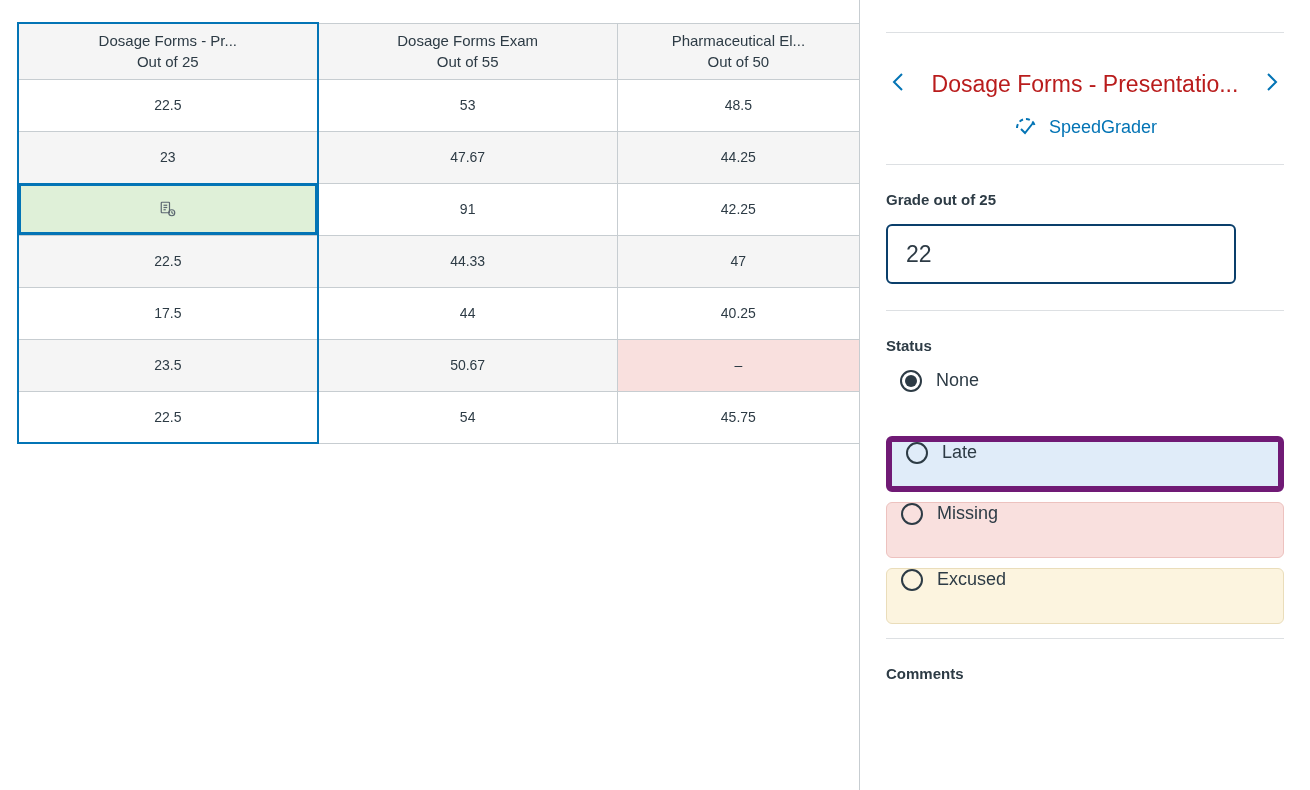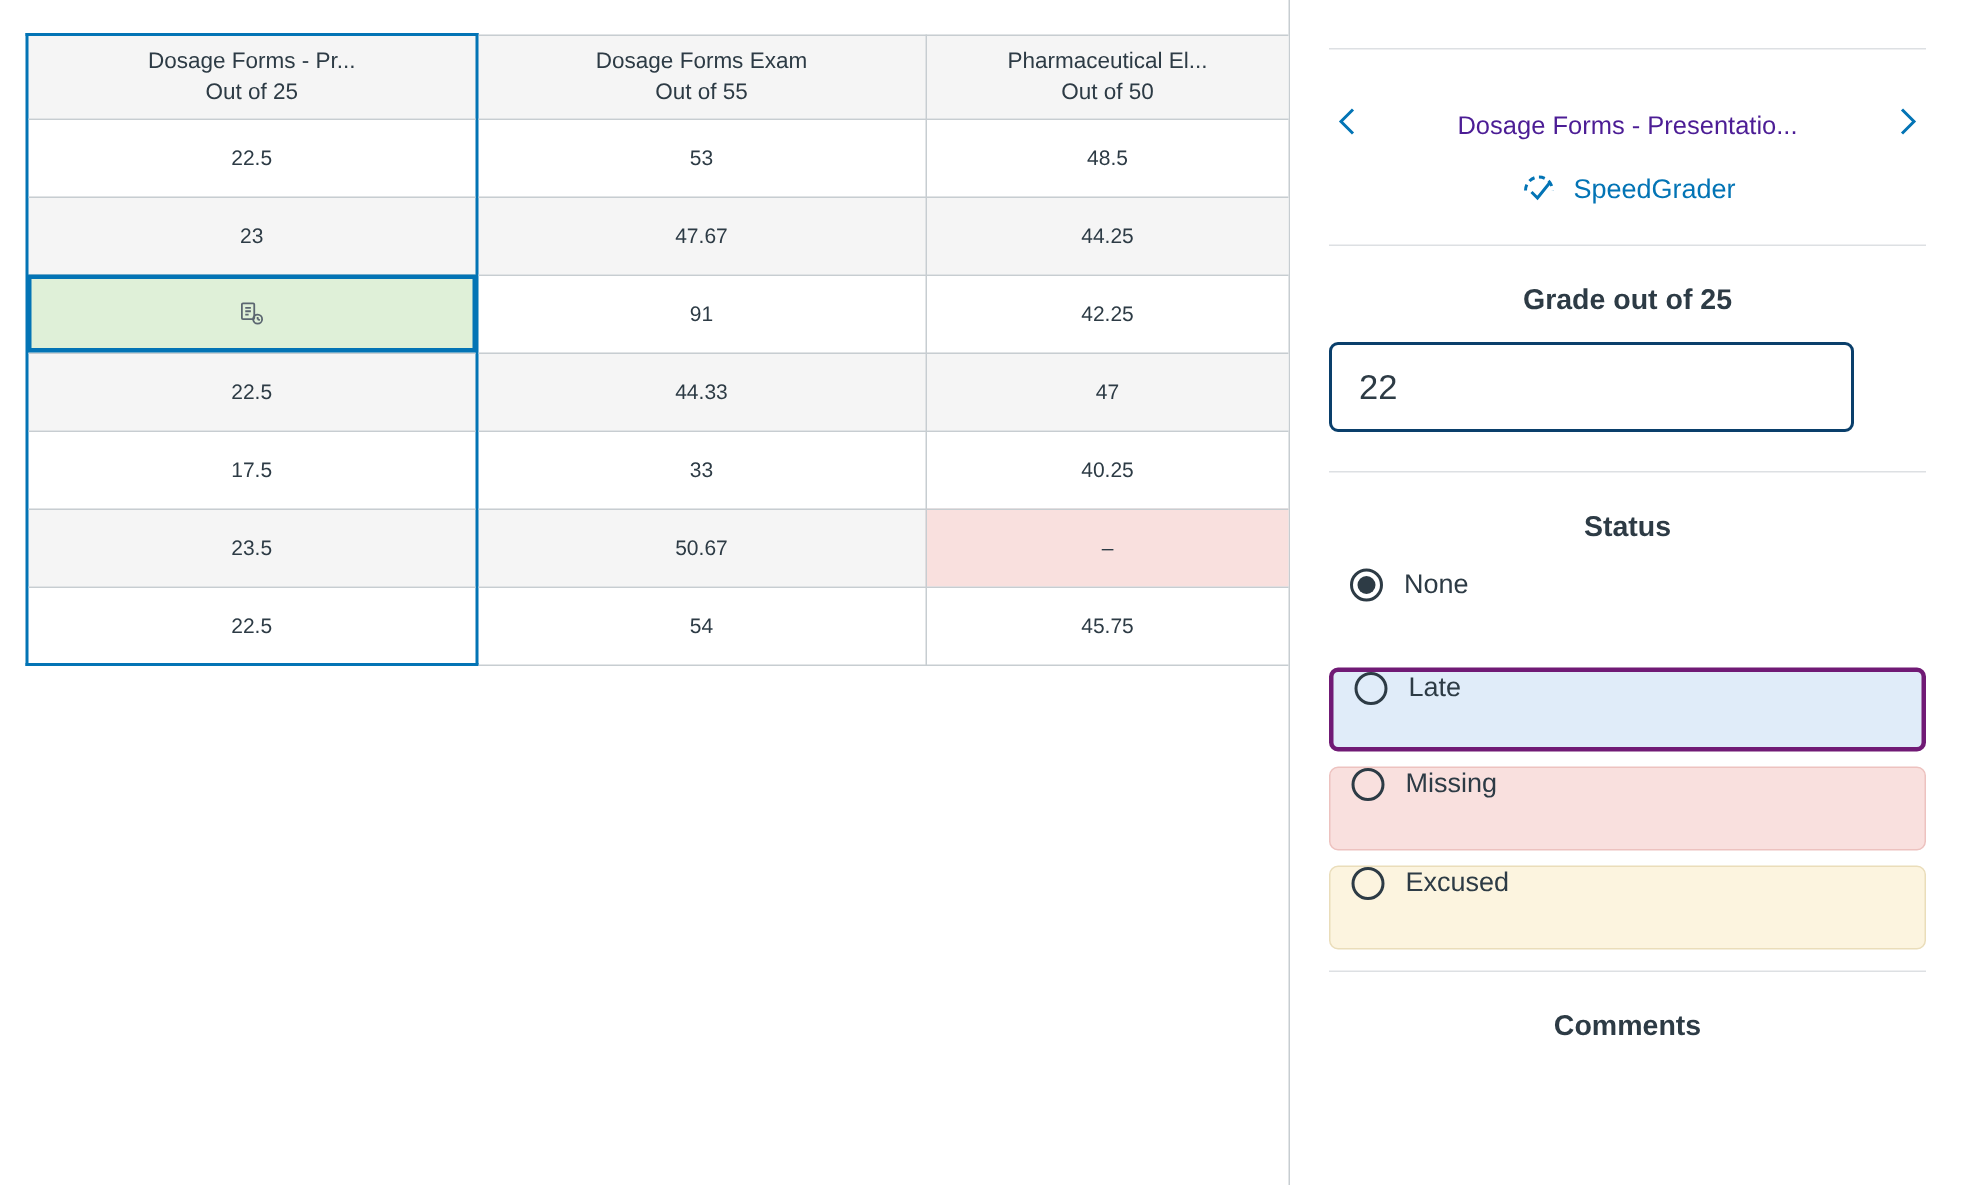--- a/index.html
+++ b/index.html
@@ -97,22 +97,22 @@
   }
   .nav-arrow {
     color: #0374b5;
     font-size: 22px;
     cursor: pointer;
     user-select: none;
     width: 24px;
     text-align: center;
   }
   .nav-title {
-    color: #4c1d95;
-    font-size: 17px;
+    color: #b91c1c;
+    font-size: 23px;
     white-space: nowrap;
     overflow: hidden;
     text-overflow: ellipsis;
     flex: 1;
     text-align: center;
     padding: 0 6px;
   }
   .speed-row {
     display: flex;
     align-items: center;
@@ -120,25 +120,24 @@
     gap: 10px;
     color: #0374b5;
     font-size: 18px;
     padding: 8px 0 24px 0;
     cursor: pointer;
   }
   .speed-icon {
     width: 26px; height: 26px;
   }
   .section-head {
-    font-size: 19px;
+    font-size: 15px;
     font-weight: 700;
     color: #2d3b45;
     margin: 26px 0 16px 0;
-    text-align: center;
   }
   .grade-input {
     width: 350px;
     height: 60px;
     border: 2.5px solid #0a3f6b;
     border-radius: 6px;
     font-size: 23px;
     padding: 0 18px;
     color: #2d3b45;
     outline: none;
@@ -153,21 +152,21 @@
     gap: 14px;
     height: 56px;
     padding: 0 14px;
     border-radius: 6px;
     font-size: 18px;
     color: #2d3b45;
     margin-bottom: 10px;
     cursor: pointer;
   }
   .status-option.none { background: transparent; border: none; }
-  .status-option.late { background: #e0ecf9; border: 3px solid #701a75; }
+  .status-option.late { background: #e0ecf9; border: 6px solid #701a75; }
   .status-option.missing { background: #f9e0de; border: 1px solid #edc2bf; }
   .status-option.excused { background: #fcf4df; border: 1px solid #eaddba; }
   .radio {
     width: 22px; height: 22px;
     border: 2.5px solid #2d3b45;
     border-radius: 50%;
     display: flex;
     align-items: center;
     justify-content: center;
     flex-shrink: 0;
@@ -229,21 +228,21 @@
         <td>91</td>
         <td class="col-3">42.25</td>
       </tr>
       <tr class="row-alt">
         <td class="highlight-col">22.5</td>
         <td>44.33</td>
         <td class="col-3">47</td>
       </tr>
       <tr>
         <td class="highlight-col">17.5</td>
-        <td>33</td>
+        <td>44</td>
         <td class="col-3">40.25</td>
       </tr>
       <tr class="row-alt">
         <td class="highlight-col">23.5</td>
         <td>50.67</td>
         <td class="col-3 cell-missing">–</td>
       </tr>
       <tr class="row-bot">
         <td class="highlight-col">22.5</td>
         <td>54</td>

